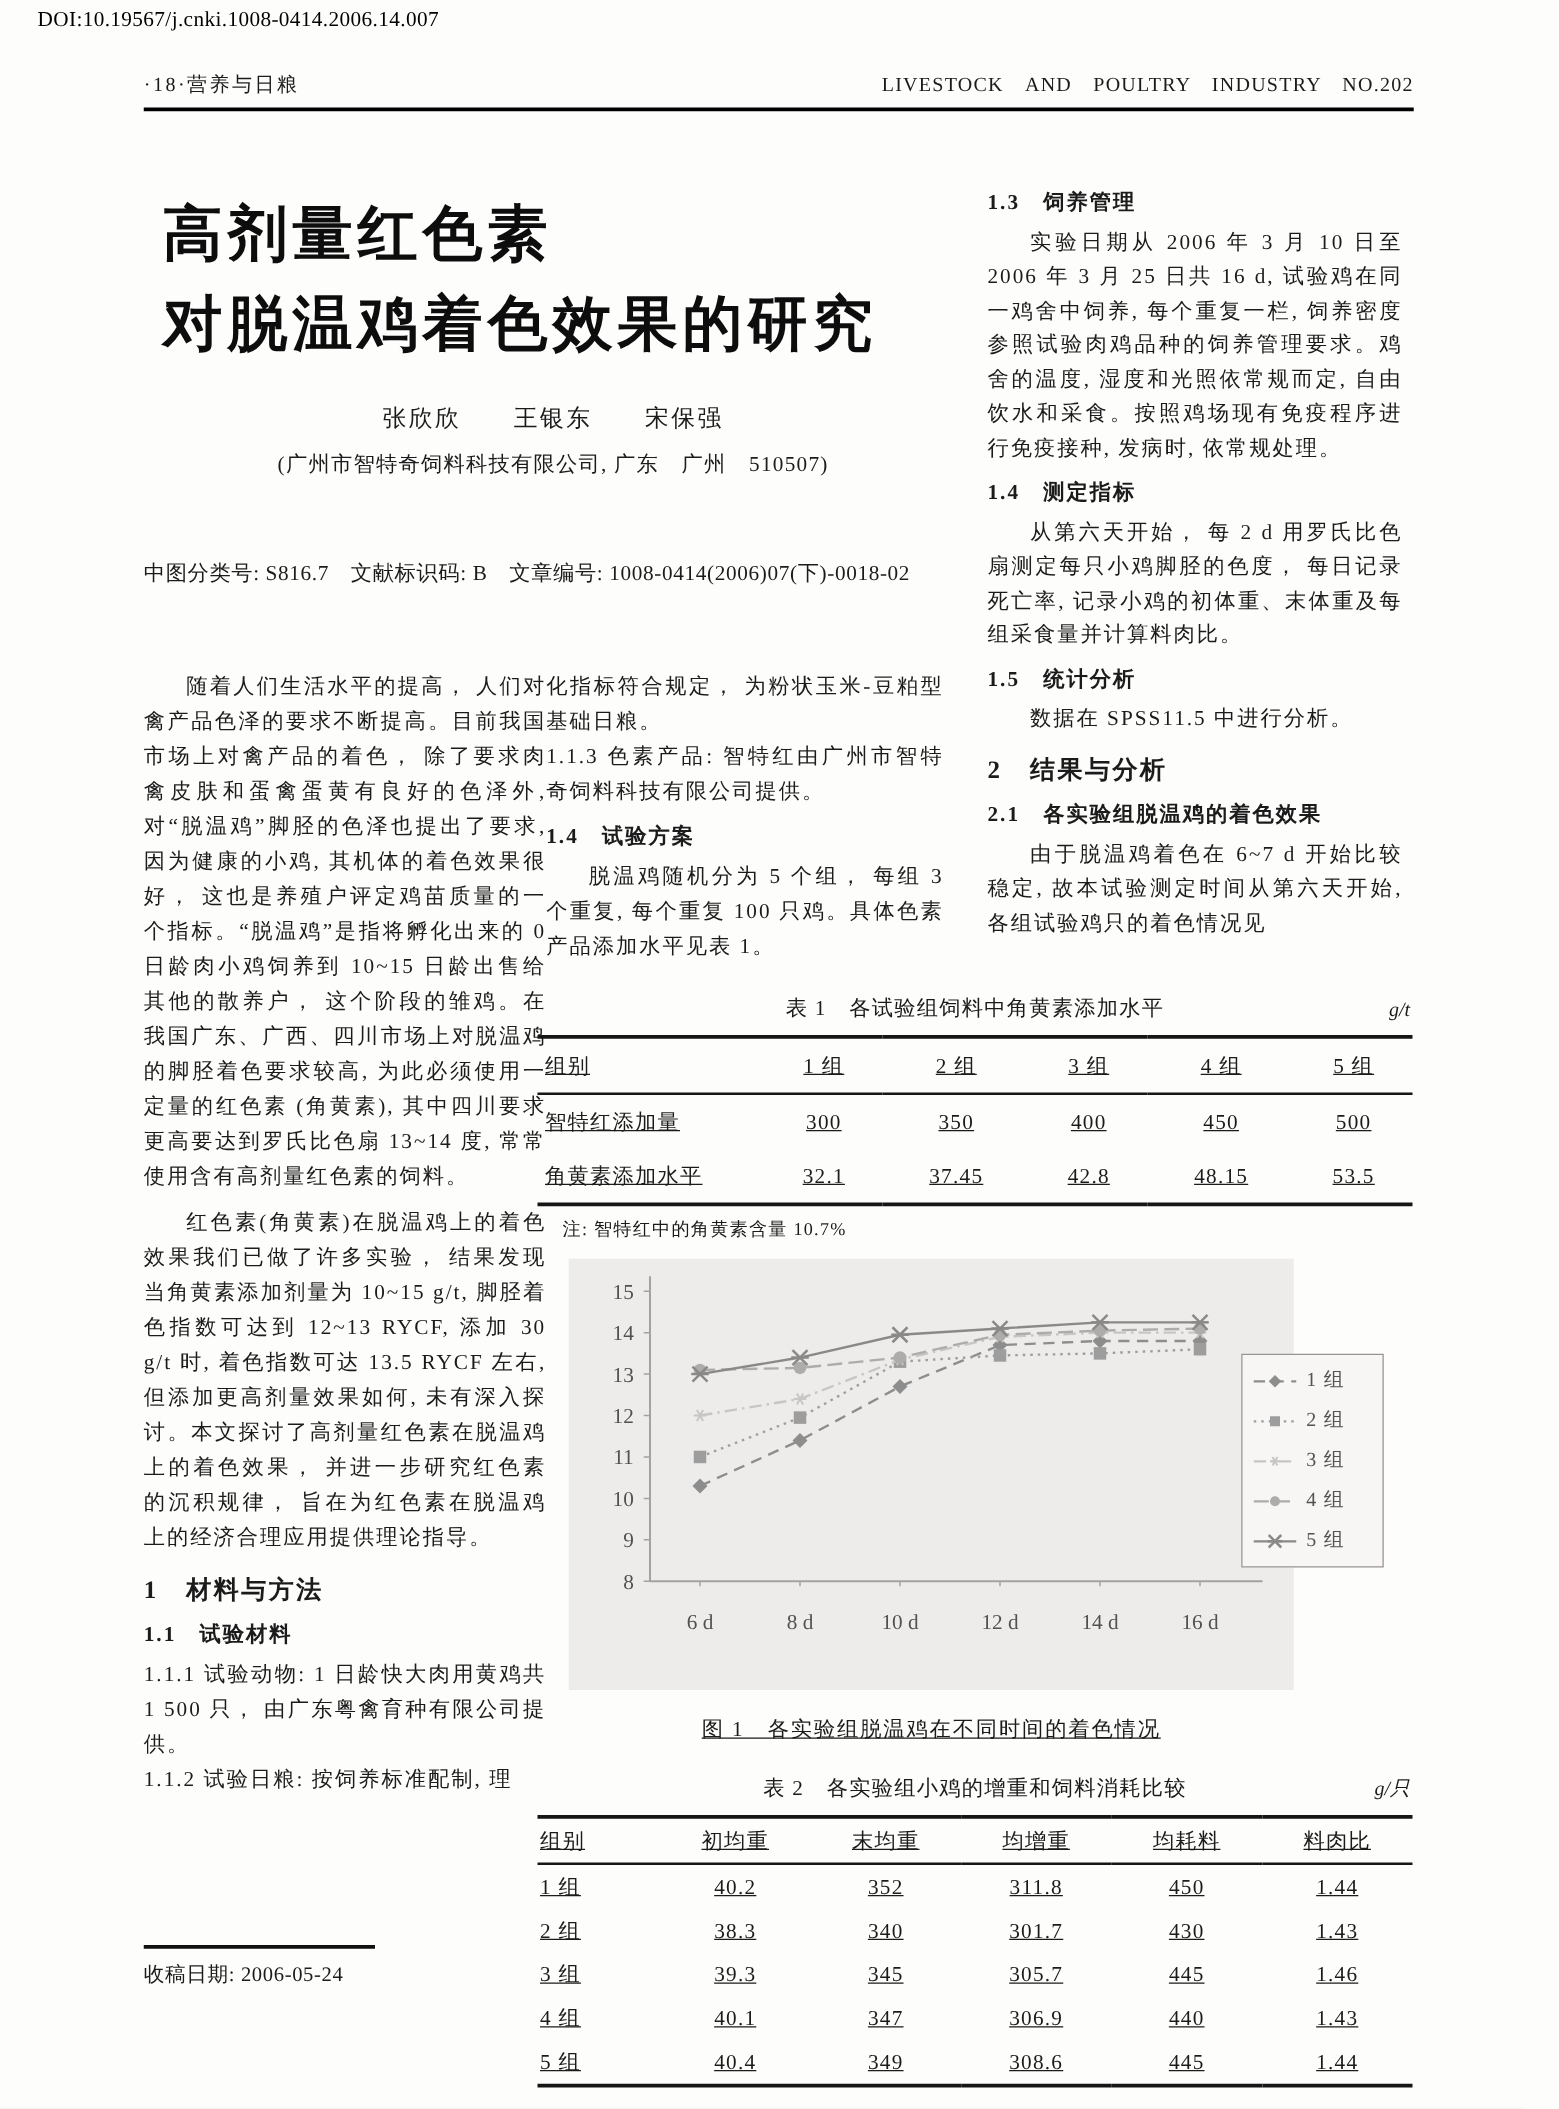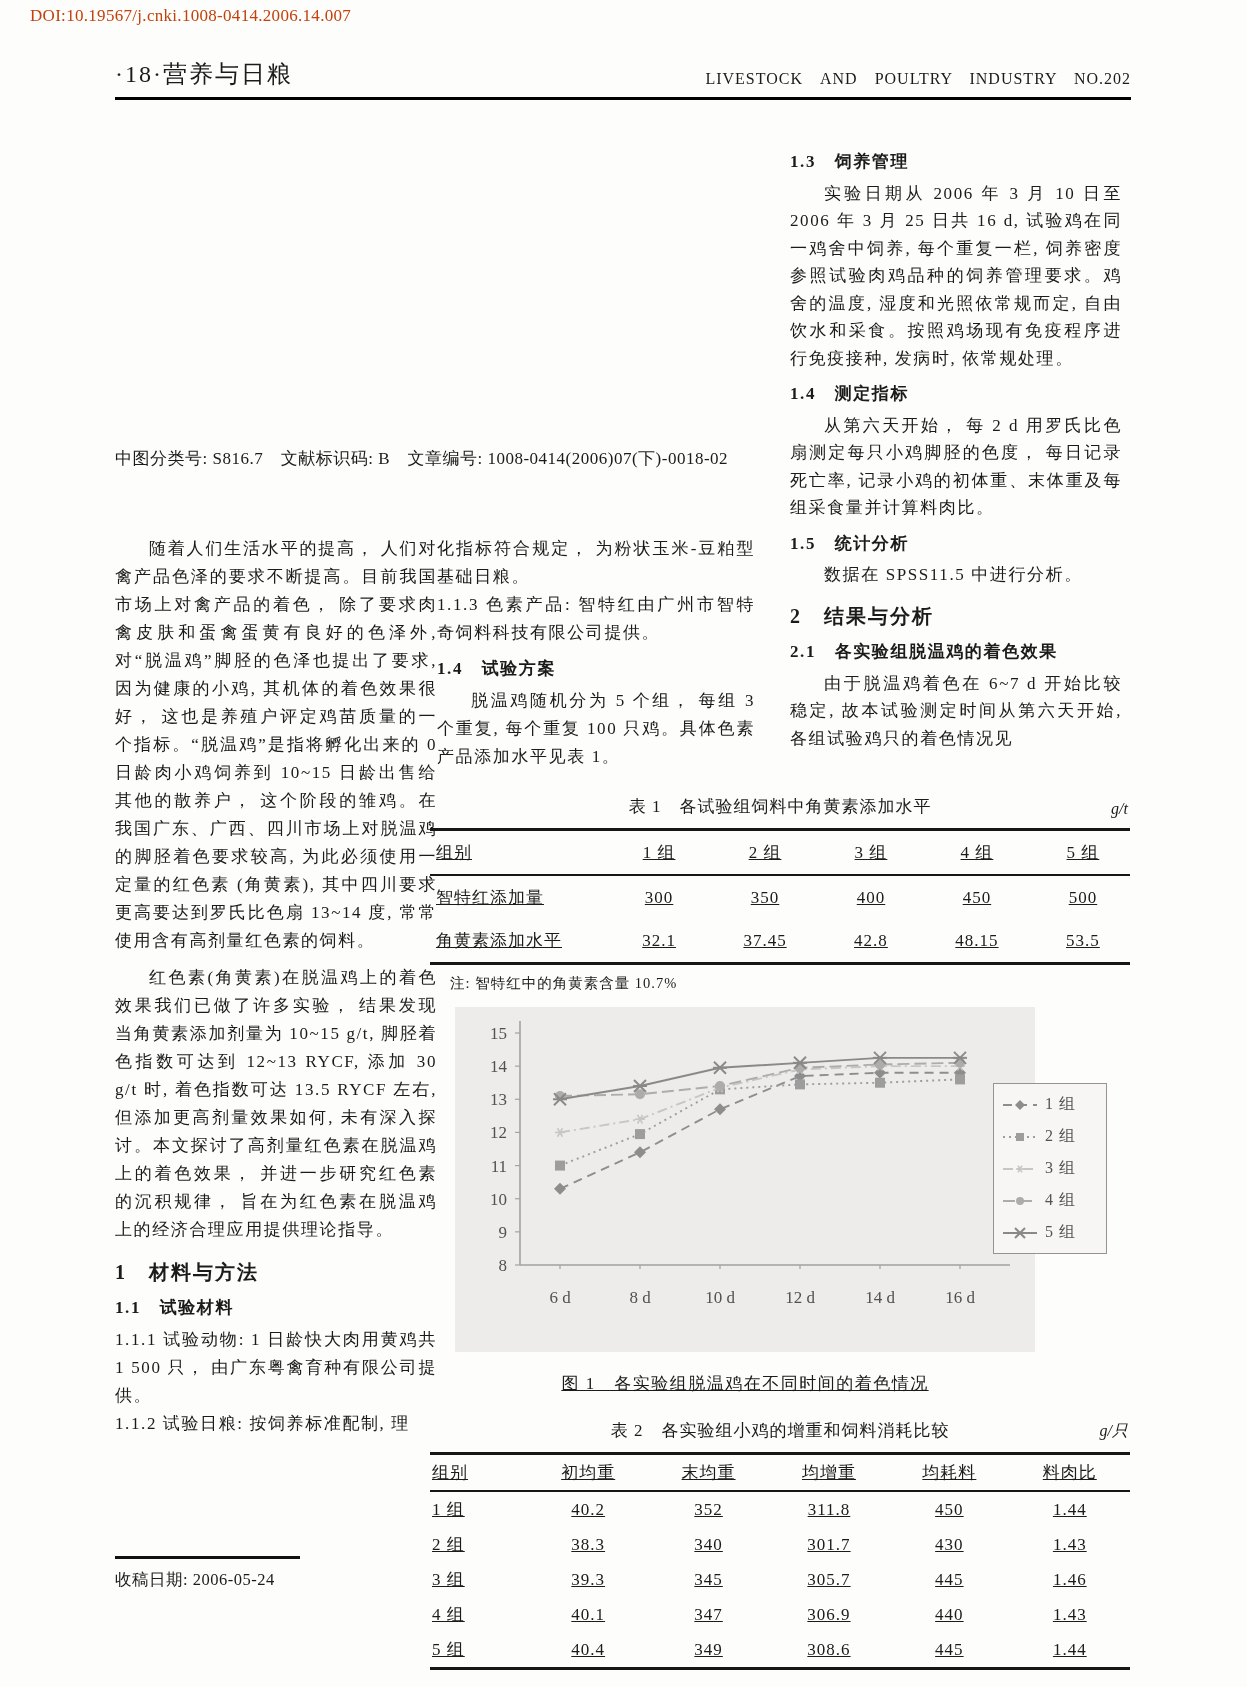--- a/index.html
+++ b/index.html
@@ -1,21 +1,21 @@
 <!DOCTYPE html>
 <html><head>
 <meta charset="utf-8">
 <style>
   html,body{margin:0;padding:0;background:#e8e8e8;}
   .page{position:relative;width:1247px;height:1687px;margin:0 auto;background:#fdfdfc;overflow:hidden;
         font-family:"Liberation Serif","DejaVu Serif",serif;color:#1b1b1b;}
-  .doi{position:absolute;left:30px;top:6px;font-size:17px;color:#c2410c;letter-spacing:.3px;}
+  .doi{position:absolute;left:30px;top:6px;font-size:17px;color:#000000;letter-spacing:.3px;}
   .pg-header{position:absolute;left:115px;top:58px;width:1016px;display:flex;justify-content:space-between;
              align-items:flex-end;border-bottom:3px solid #000;padding-bottom:7px;}
-  .pg-header .hl{font-size:24px;letter-spacing:2px;}
+  .pg-header .hl{font-size:16px;letter-spacing:2px;}
   .pg-header .hr{font-size:16px;letter-spacing:1px;}
   .title-block{position:absolute;left:130px;top:152px;width:625px;}
   .title-line{font-size:48px;letter-spacing:4px;line-height:72px;font-weight:600;color:#0d0d0d;}
   .authors{margin-top:26px;text-align:center;font-size:19px;letter-spacing:2px;}
   .affiliation{margin-top:12px;text-align:center;font-size:17px;letter-spacing:1px;}
   .meta-line{position:absolute;left:115px;top:447px;width:645px;font-size:17px;letter-spacing:.5px;}
   .col{position:absolute;text-align:justify;font-size:17px;line-height:28px;letter-spacing:1.6px;}
   .col p{margin:0;}
   .col p.para{margin-top:9px;}
   .indent{text-indent:2em;}
@@ -52,20 +52,26 @@
 
 <div class="page">
 
   <div class="doi">DOI:10.19567/j.cnki.1008-0414.2006.14.007</div>
 
   <div class="pg-header">
     <span class="hl">·18·营养与日粮</span>
     <span class="hr">LIVESTOCK　AND　POULTRY　INDUSTRY　NO.202</span>
   </div>
 
+  <div class="title-block">
+    <div class="title-line">高剂量红色素</div>
+    <div class="title-line">对脱温鸡着色效果的研究</div>
+    <div class="authors">张欣欣　　王银东　　宋保强</div>
+    <div class="affiliation">(广州市智特奇饲料科技有限公司, 广东　广州　510507)</div>
+  </div>
 
   <div class="meta-line">中图分类号: S816.7　文献标识码: B　文章编号: 1008-0414(2006)07(下)-0018-02</div>
 
   <div class="col col-left">
     <p class="indent">随着人们生活水平的提高， 人们对禽产品色泽的要求不断提高。目前我国市场上对禽产品的着色， 除了要求肉禽皮肤和蛋禽蛋黄有良好的色泽外, 对“脱温鸡”脚胫的色泽也提出了要求, 因为健康的小鸡, 其机体的着色效果很好， 这也是养殖户评定鸡苗质量的一个指标。“脱温鸡”是指将孵化出来的 0 日龄肉小鸡饲养到 10~15 日龄出售给其他的散养户， 这个阶段的雏鸡。在我国广东、广西、四川市场上对脱温鸡的脚胫着色要求较高, 为此必须使用一定量的红色素 (角黄素), 其中四川要求更高要达到罗氏比色扇 13~14 度, 常常使用含有高剂量红色素的饲料。</p>
     <p class="indent para">红色素(角黄素)在脱温鸡上的着色效果我们已做了许多实验， 结果发现当角黄素添加剂量为 10~15 g/t, 脚胫着色指数可达到 12~13 RYCF, 添加 30 g/t 时, 着色指数可达 13.5 RYCF 左右, 但添加更高剂量效果如何, 未有深入探讨。本文探讨了高剂量红色素在脱温鸡上的着色效果， 并进一步研究红色素的沉积规律， 旨在为红色素在脱温鸡上的经济合理应用提供理论指导。</p>
     <div class="h-major">1　材料与方法</div>
     <div class="h-sub">1.1　试验材料</div>
     <p>1.1.1 试验动物: 1 日龄快大肉用黄鸡共 1 500 只， 由广东粤禽育种有限公司提供。</p>
     <p>1.1.2 试验日粮:  按饲养标准配制, 理</p>

